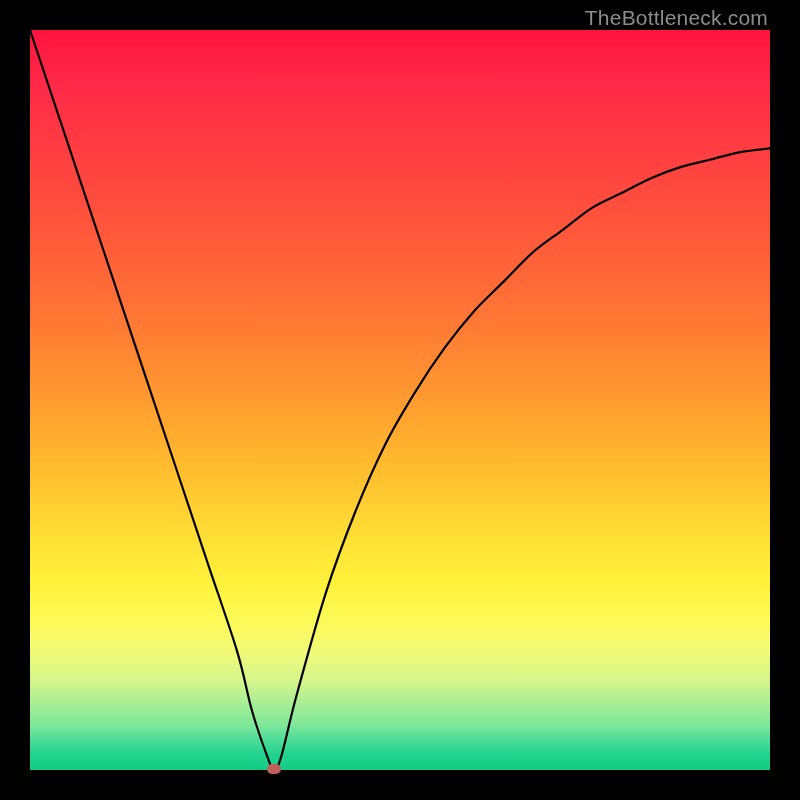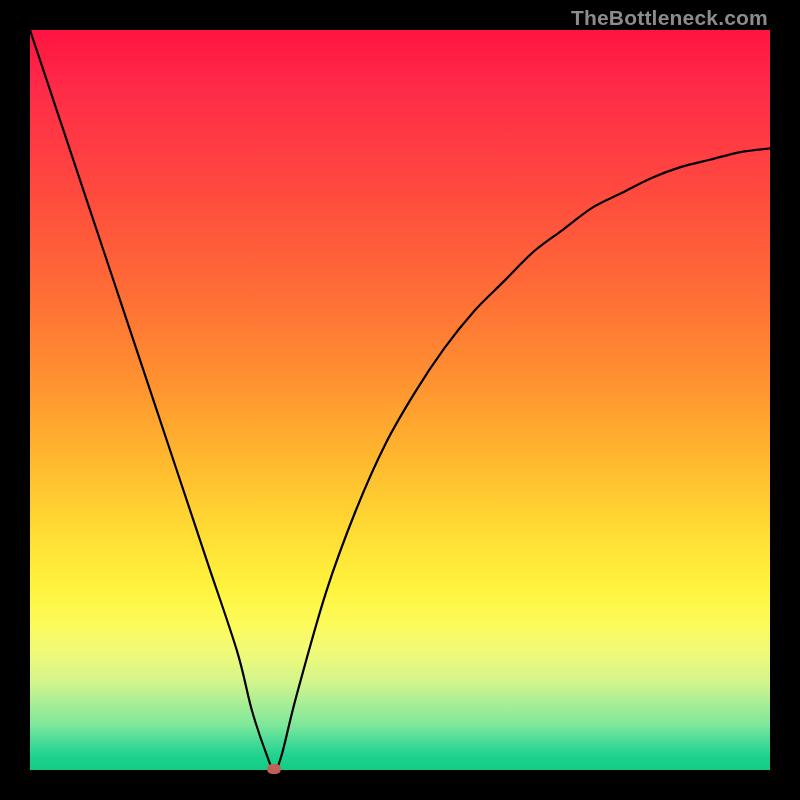--- a/index.html
+++ b/index.html
@@ -43,21 +43,21 @@
       #12cc83 100%
     );
   }
   .attribution {
     position: absolute;
     right: 32px;
     top: 6px;
     color: #8c8c8c;
     font-size: 21px;
     letter-spacing: 0.2px;
-    font-weight: 700;
+    font-weight: 400;
   }
   svg.curve-layer {
     position: absolute;
     left: 0;
     top: 0;
     width: 740px;
     height: 740px;
   }
   .marker {
     position: absolute;

